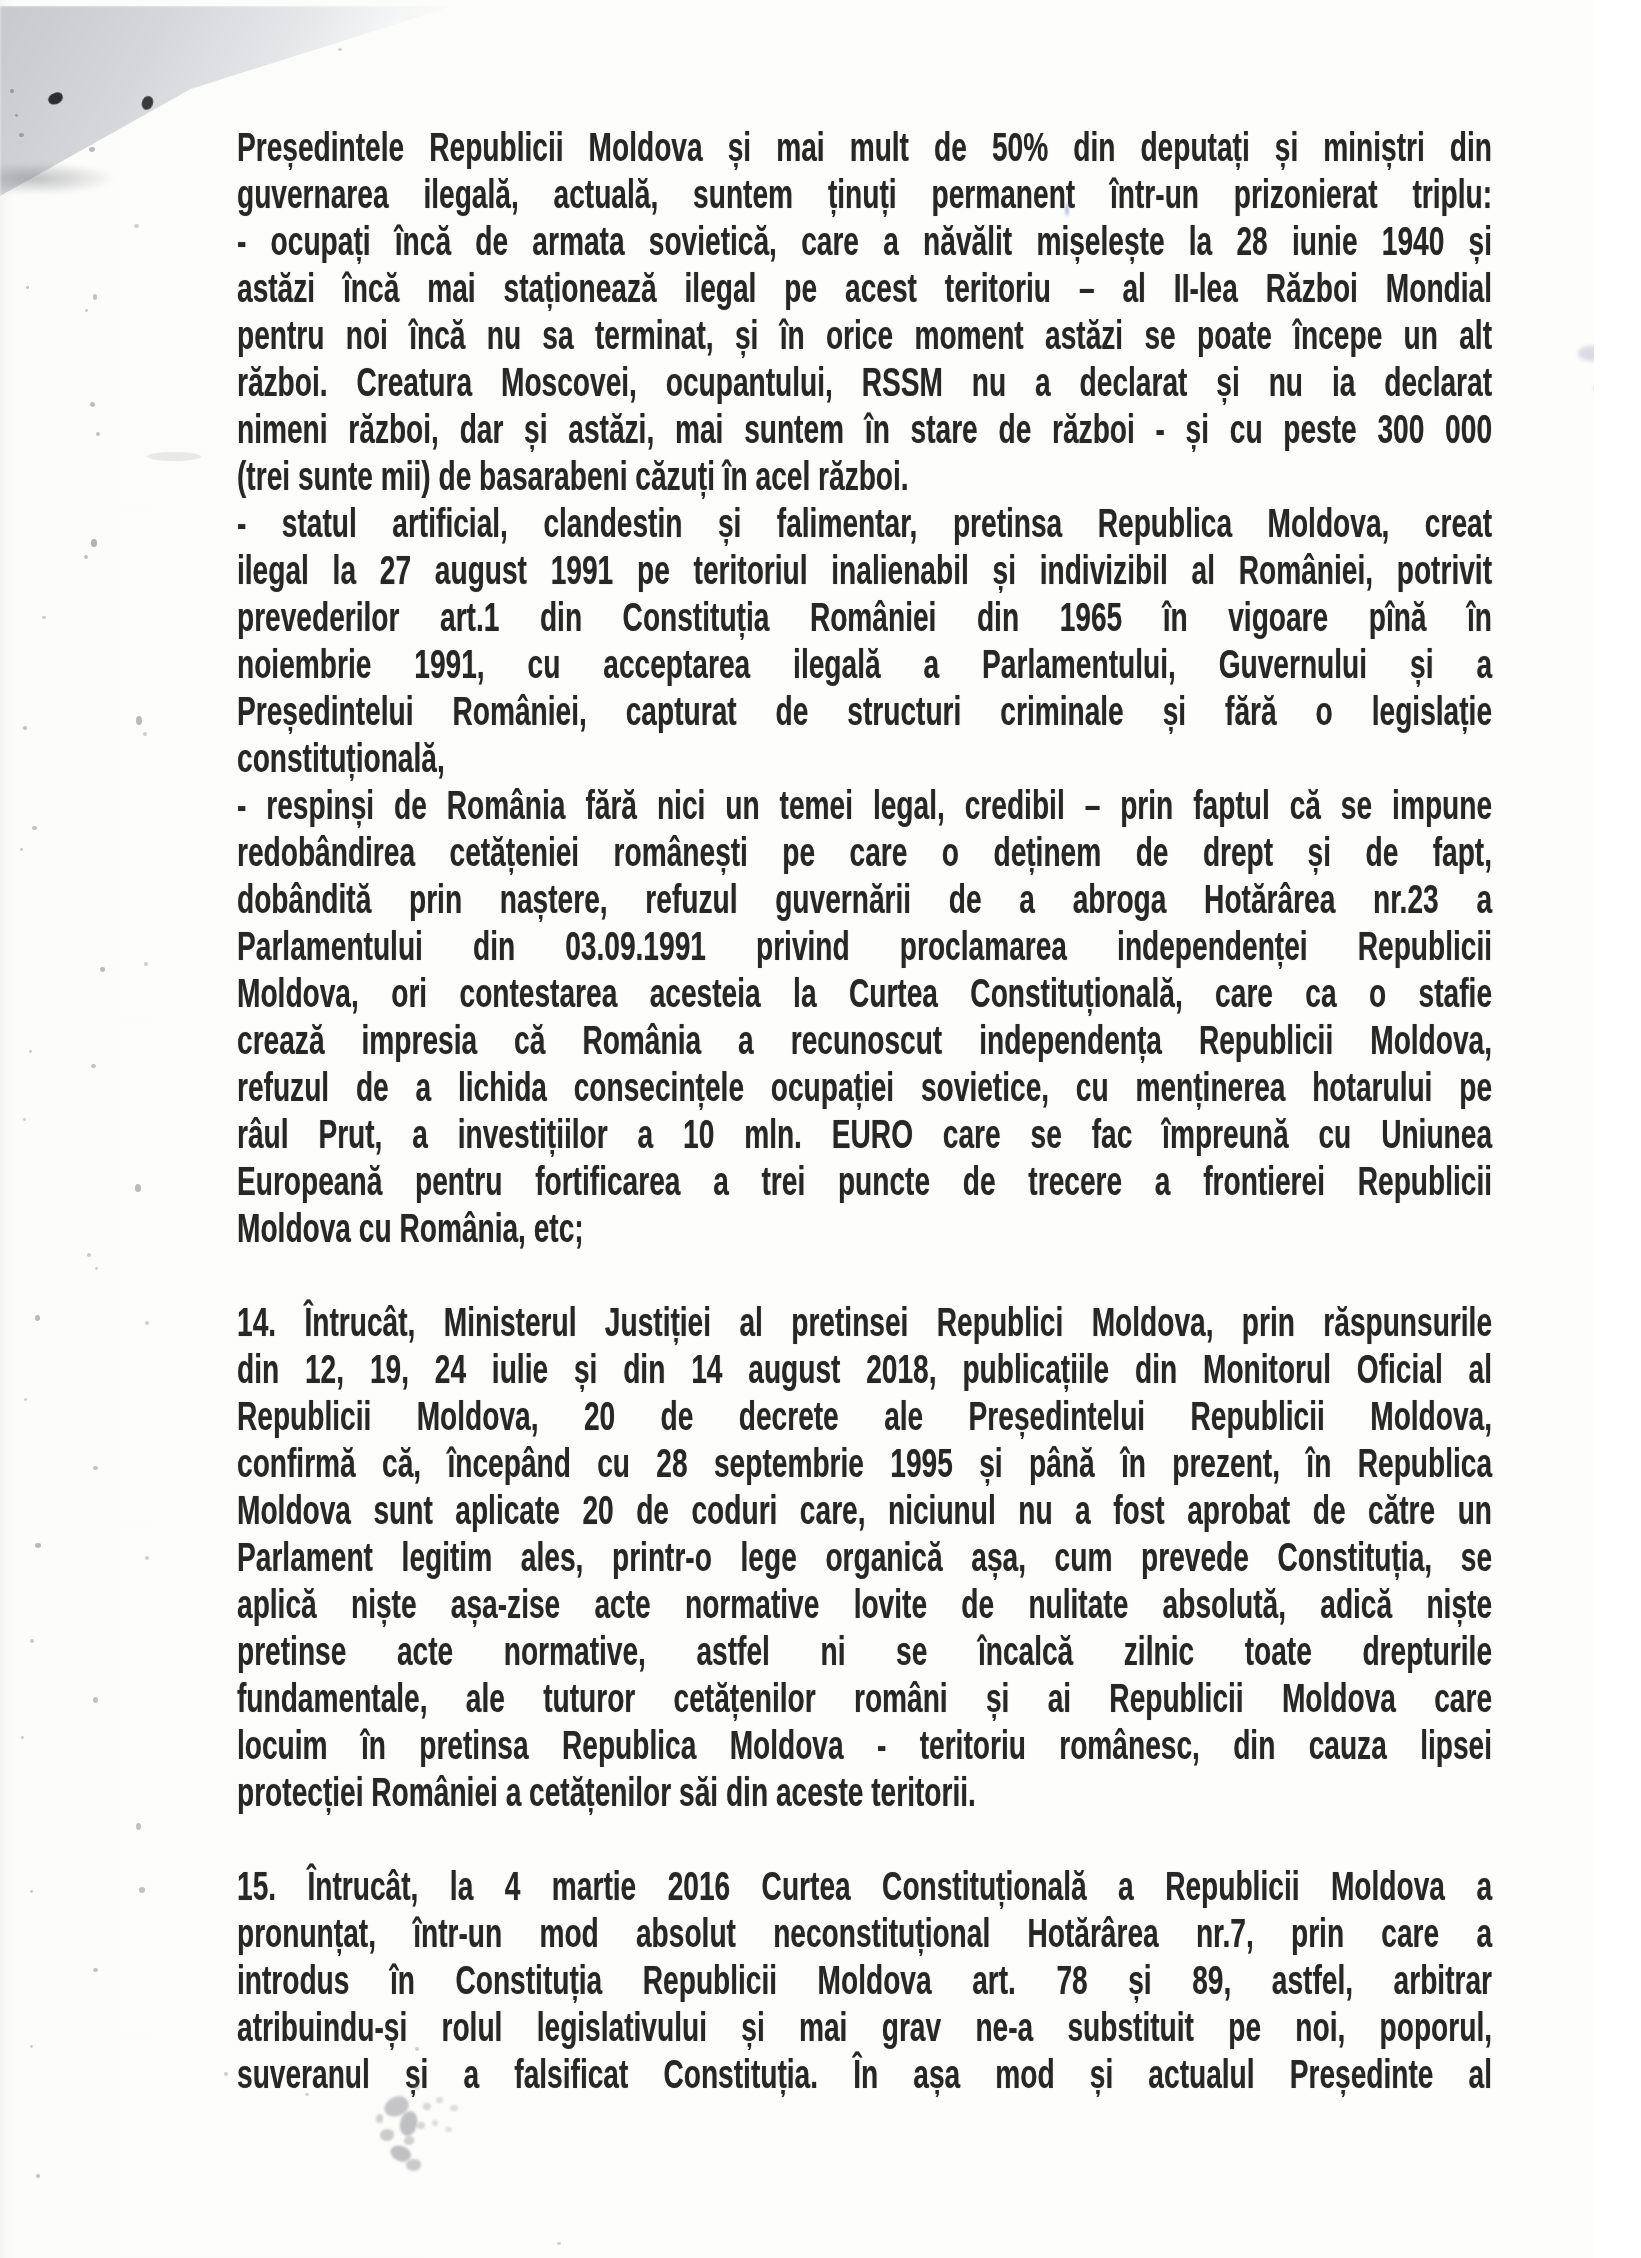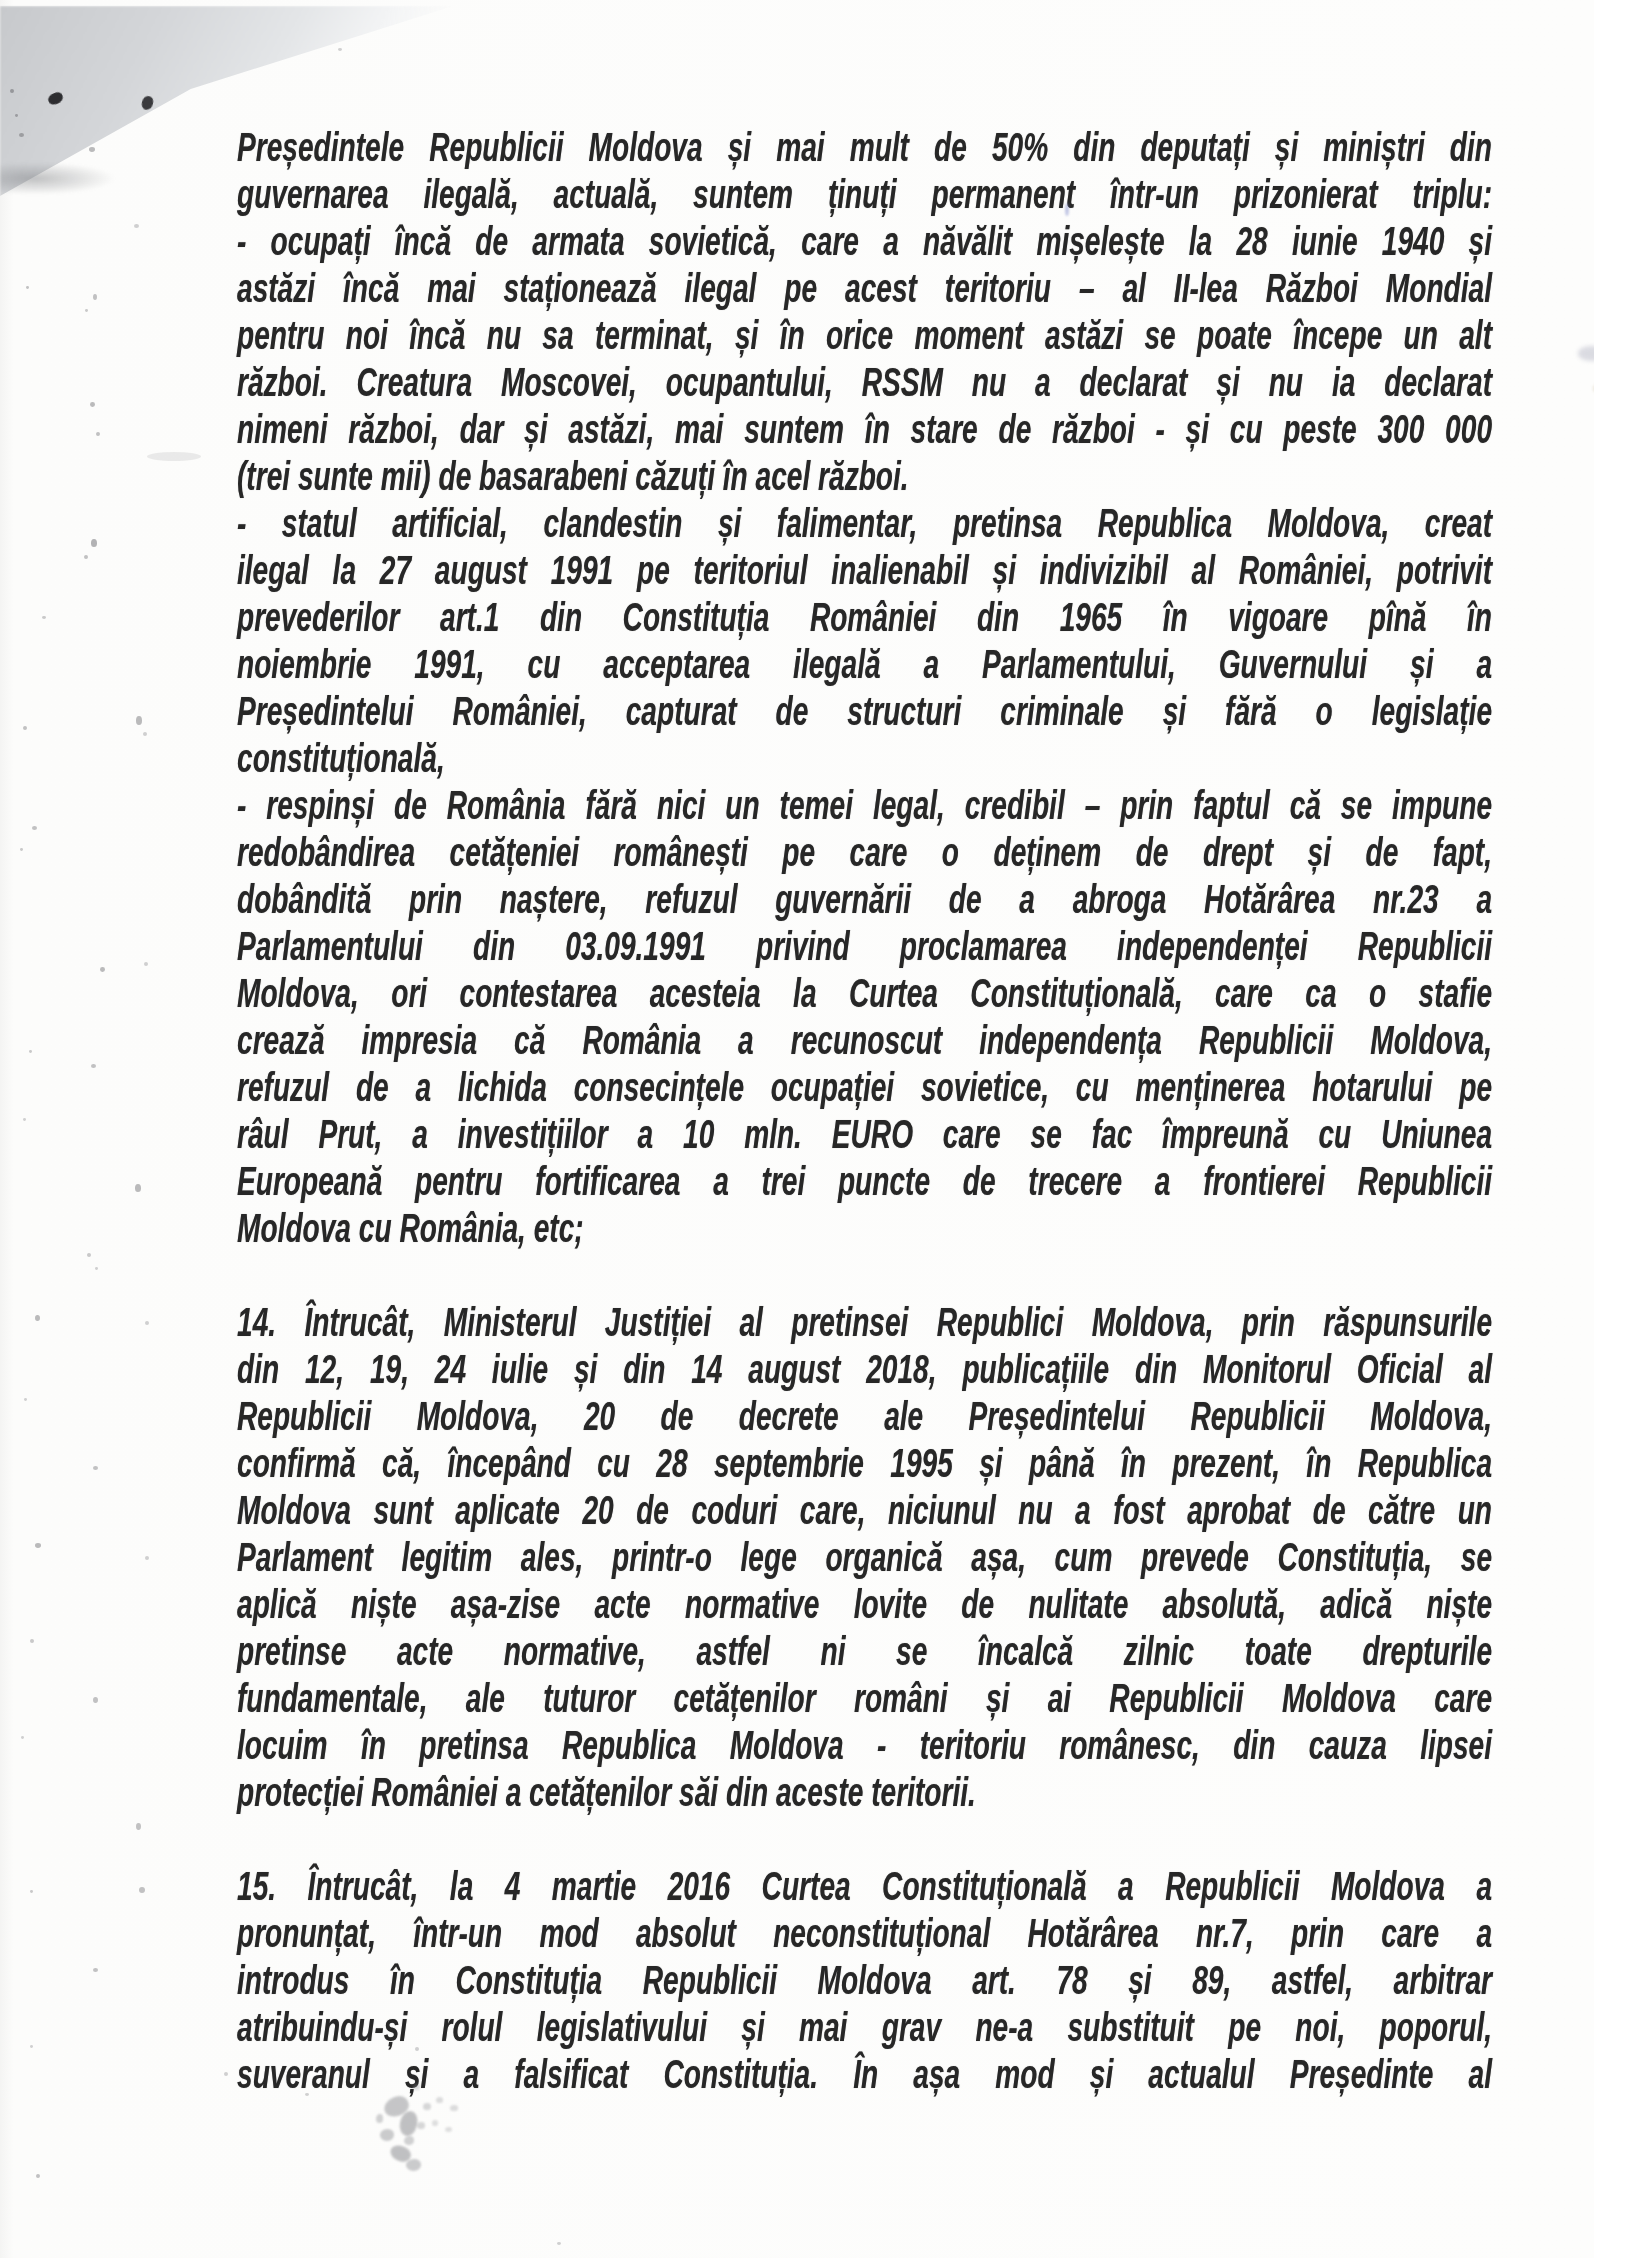--- a/index.html
+++ b/index.html
@@ -6,21 +6,20 @@
   body{
     width:1641px;height:2258px;
     background:#ffffff;
     font-family:"Liberation Sans","DejaVu Sans",sans-serif;
     overflow:hidden;
   }
   .page{
     position:relative;width:1594px;height:2258px;
     background:linear-gradient(90deg,#f4f4f3 0px,#fcfcfb 13.5px,#fdfdfc 100%);
     overflow:hidden;
-    font-style:italic;
   }
   
   .corner-wedge{
     position:absolute;left:0;top:5.8px;width:454px;height:198px;
     background:linear-gradient(118deg,#c7c9cc 0%,#d4d6d9 30%,#e4e6e8 55%,#f3f4f5 70%,rgba(255,255,255,0) 82%);
     clip-path:polygon(0 0,100% 0,42% 42%,0 96%);
     filter:blur(1.2px);
   }
   .corner-wedge-edge{
     position:absolute;left:0;top:162px;width:116px;height:33px;

